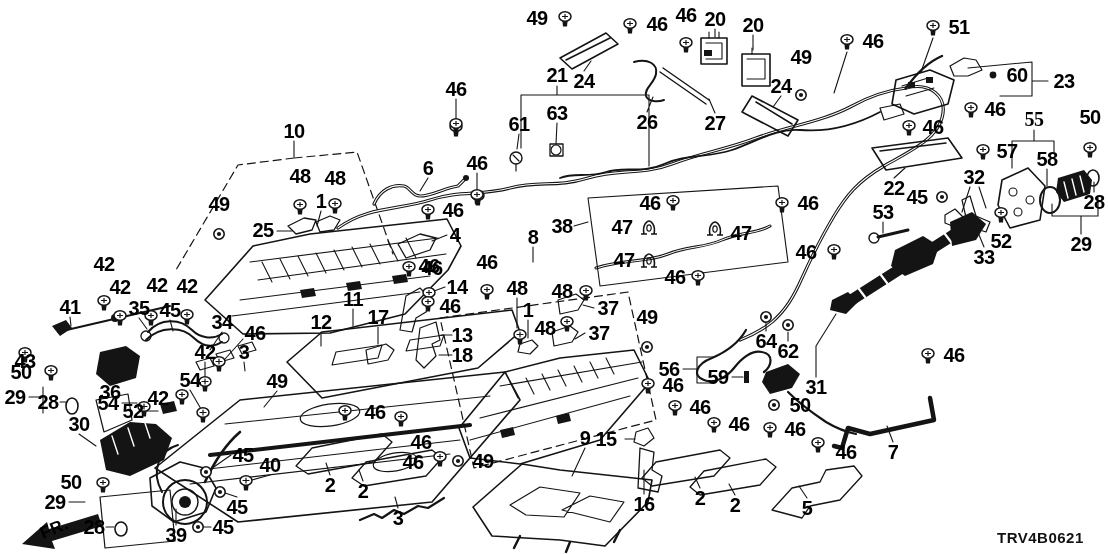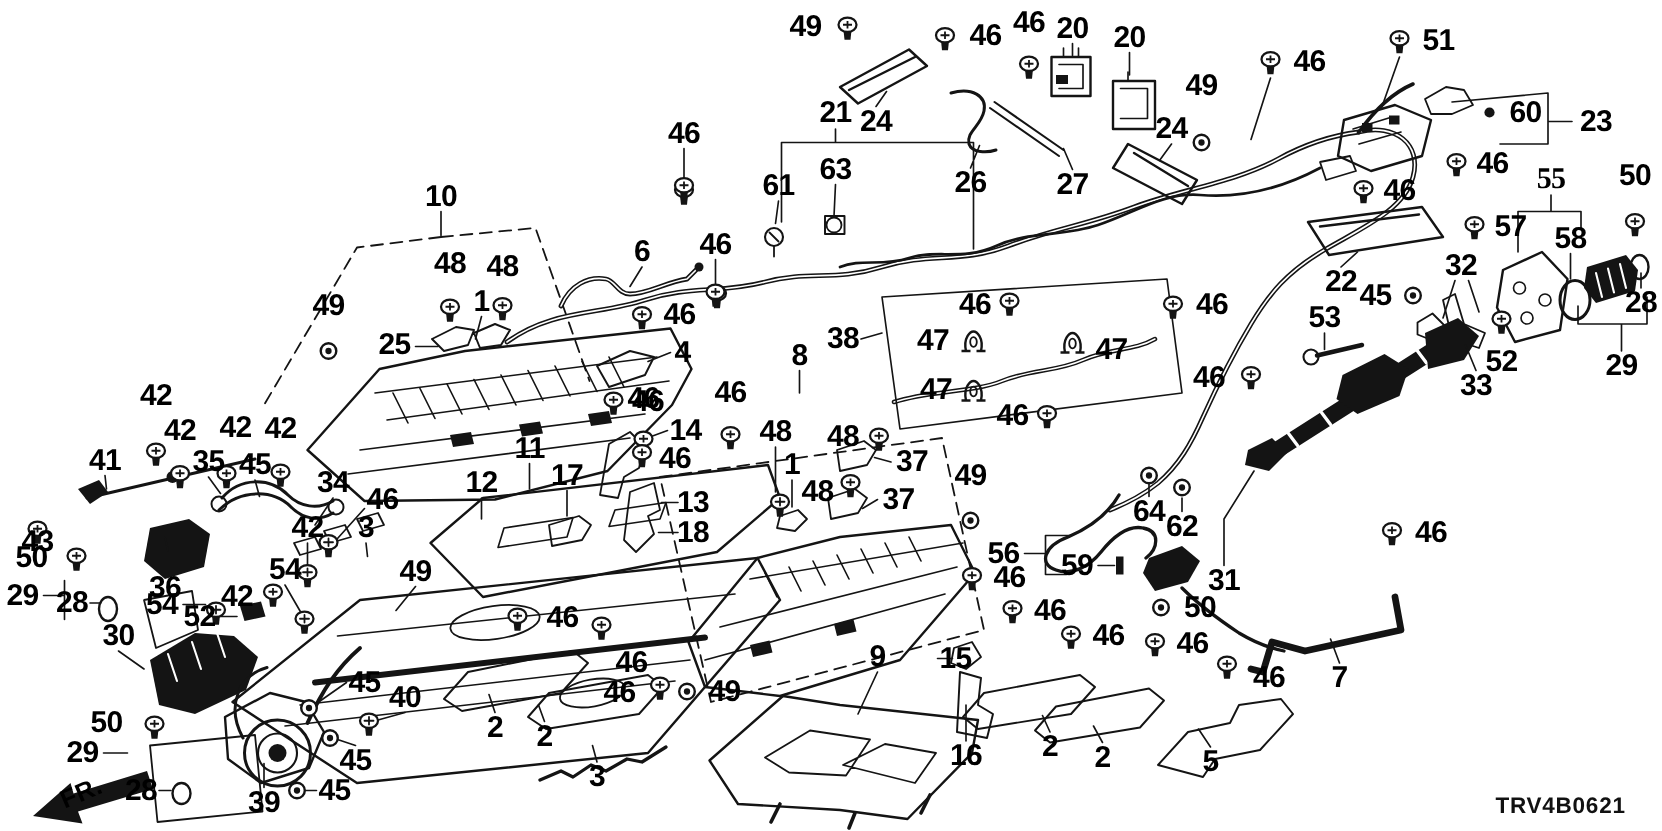--- a/index.html
+++ b/index.html
@@ -424,21 +424,21 @@
     <div class="callout" style="left: 800px; top: 405px;">50</div>
     <div class="callout" style="left: 954px; top: 355px;">46</div>
     <div class="callout" style="left: 375px; top: 412px;">46</div>
     <div class="callout" style="left: 421px; top: 442px;">46</div>
     <div class="callout" style="left: 413px; top: 462px;">46</div>
     <div class="callout" style="left: 483px; top: 461px;">49</div>
     <div class="callout" style="left: 330px; top: 485px;">2</div>
     <div class="callout" style="left: 363px; top: 491px;">2</div>
     <div class="callout" style="left: 398px; top: 518px;">3</div>
     <div class="callout" style="left: 585px; top: 438px;">9</div>
-    <div class="callout" style="left: 637px; top: 439px;">15</div>
+    <div class="callout" style="left: 606px; top: 439px;">15</div>
     <div class="callout" style="left: 644px; top: 504px;">16</div>
     <div class="callout" style="left: 700px; top: 498px;">2</div>
     <div class="callout" style="left: 735px; top: 505px;">2</div>
     <div class="callout" style="left: 807px; top: 508px;">5</div>
     <div class="callout" style="left: 700px; top: 407px;">46</div>
     <div class="callout" style="left: 739px; top: 424px;">46</div>
     <div class="callout" style="left: 795px; top: 429px;">46</div>
     <div class="callout" style="left: 846px; top: 452px;">46</div>
     <div class="callout" style="left: 893px; top: 452px;">7</div>
   </div>

